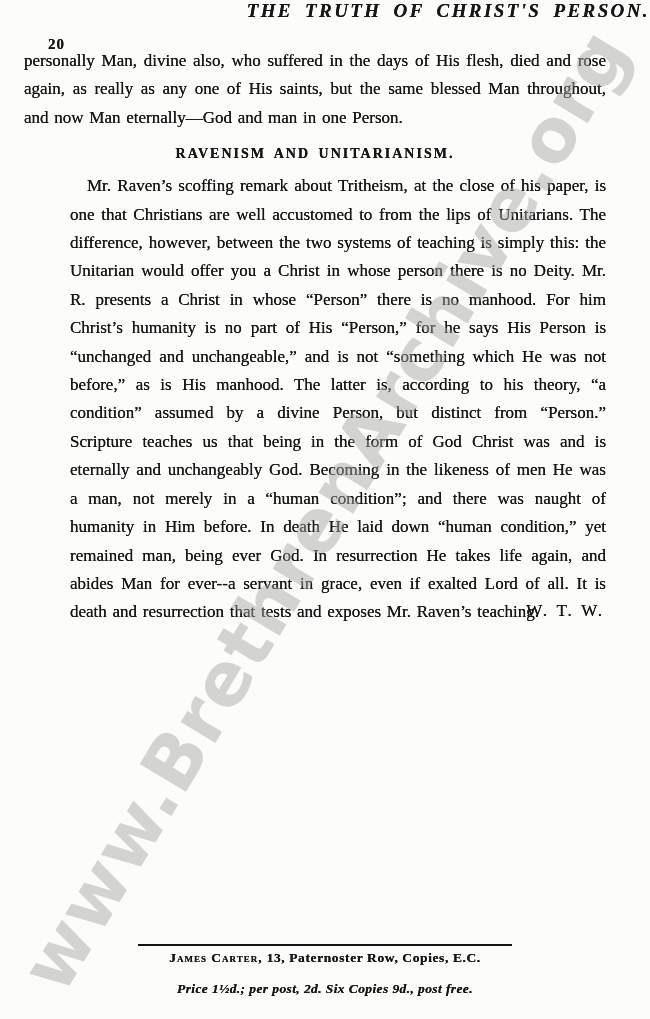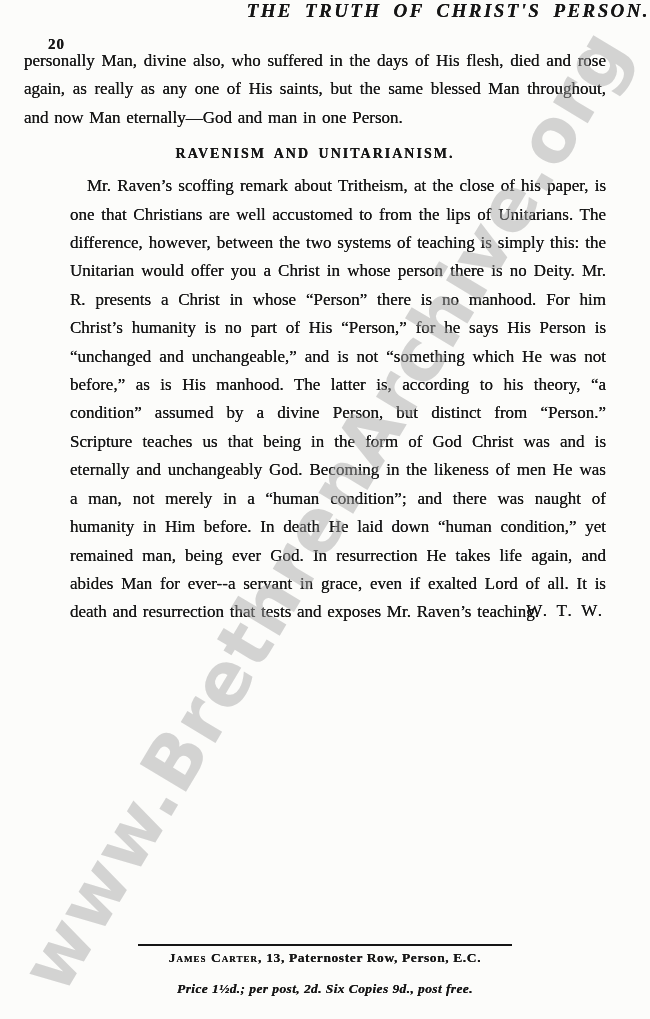--- a/index.html
+++ b/index.html
@@ -140,18 +140,18 @@
     <p class="closing">
       <span>Mr. Raven’s scoffing remark about Tritheism, at the close of his paper, is one that Christians are well accustomed to from the lips of Unitarians.  The difference, however, between the two systems of teaching is simply this: the Unitarian would offer you a Christ in whose person there is no Deity.  Mr. R. presents a Christ in whose “Person” there is no manhood.  For him Christ’s humanity is no part of His “Person,” for he says His Person is “unchanged and unchangeable,” and is not “something which He was not before,” as is His manhood.  The latter is, according to his theory, “a condition” assumed by a divine Person, but distinct from “Person.”  Scripture teaches us that being in the form of God Christ was and is eternally and unchangeably God.  Becoming in the likeness of men He was a man, not merely in a “human condition”; and there was naught of humanity in Him before.  In death He laid down “human condition,” yet remained man, being ever God.  In resurrection He takes life again, and abides Man for ever--a servant in grace, even if exalted Lord of all.  It is death and resurrection that tests and exposes Mr. Raven’s teaching.</span>
       <span class="signature">W. T. W.</span>
     </p>
   </main>
 
   <footer>
     <hr class="footer-rule">
     <div class="publisher-line">
       <span class="sc">James Carter,</span>
-      <span>13, Paternoster Row, Person, E.C.</span>
+      <span>13, Paternoster Row, Copies, E.C.</span>
     </div>
     <div class="price-line">Price 1½d.; per post, 2d.   Six Copies 9d., post free.</div>
   </footer>
 
 </div>
 
 </body></html>

